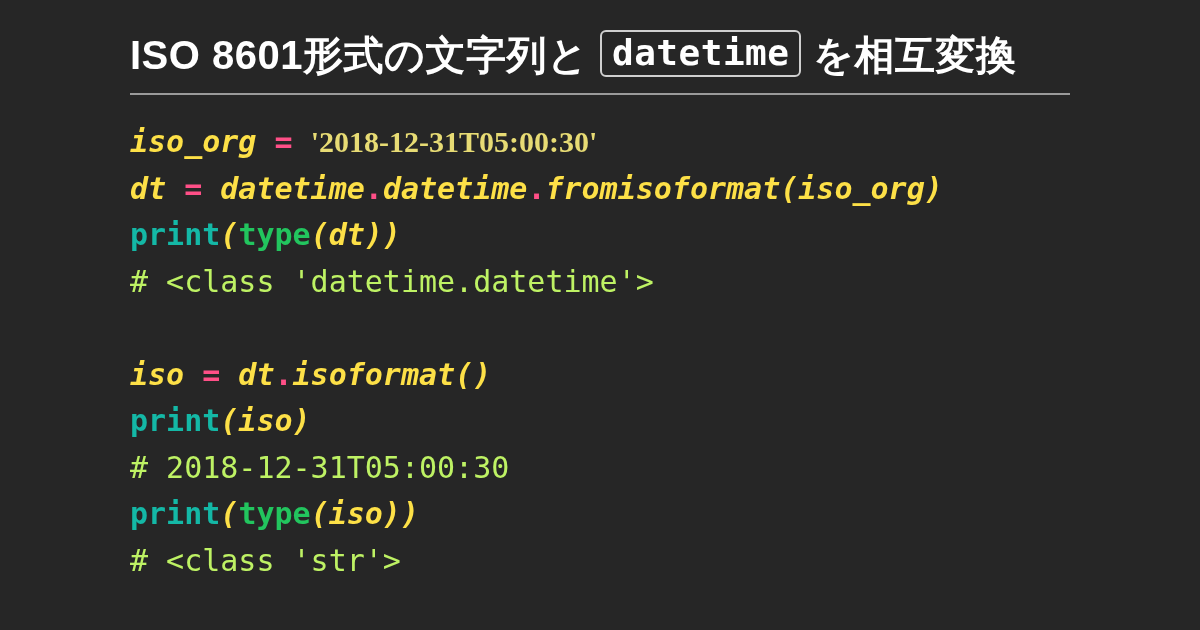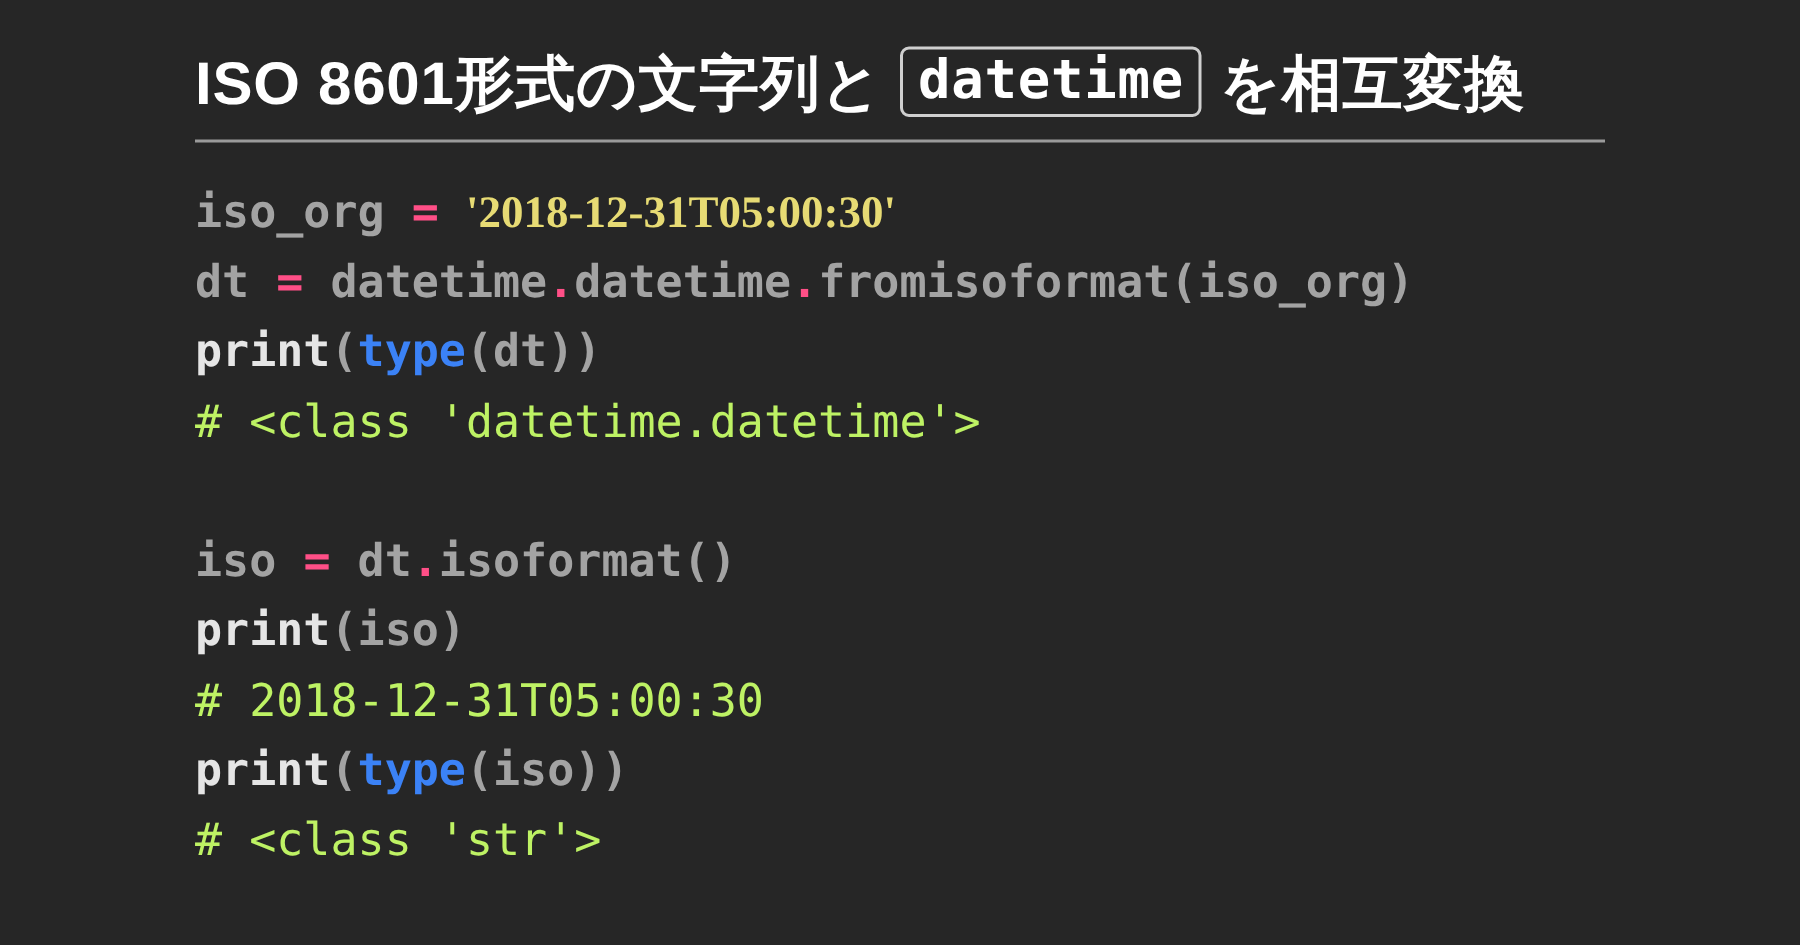--- a/index.html
+++ b/index.html
@@ -35,25 +35,25 @@
     vertical-align: 4px;
   }
   .code {
     font-family: ui-monospace, "SFMono-Regular", "Menlo", "Consolas", monospace;
     font-size: 30px;
     line-height: 1.55;
     font-weight: 600;
     white-space: pre;
     color: #f5f5f5;
   }
-  .tok-default { color: #a3a3a3; }
+  .tok-default { color: #fde047; font-style: italic; }
   .tok-op      { color: #ff4f87; }   
   .tok-string  { color: #e7db74; font-family: Liberation Serif, serif; }
-  .tok-builtin { color: #e5e5e5; }   
-  .tok-func    { color: #3b82f6; }   
+  .tok-builtin { color: #14b8a6; }   
+  .tok-func    { color: #22c55e; }   
   .tok-comment { color: #bef264; font-weight: 500; }
 </style>
 </head>
 <body>
 
 <div class="container">
   <h1 class="title">
     <span>ISO 8601形式の文字列と</span>
     <span class="code-box">datetime</span>
     <span>を相互変換</span>

